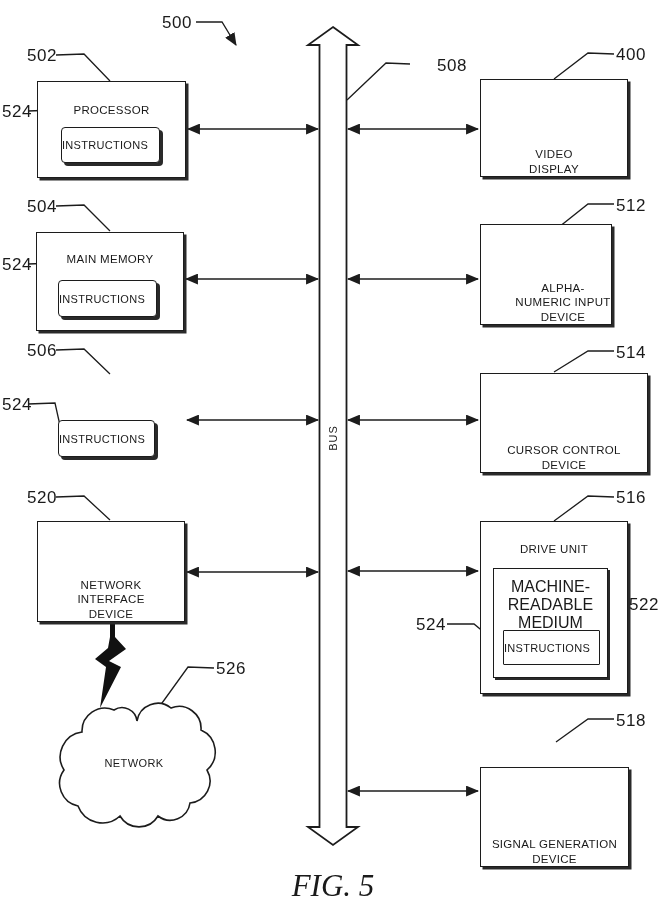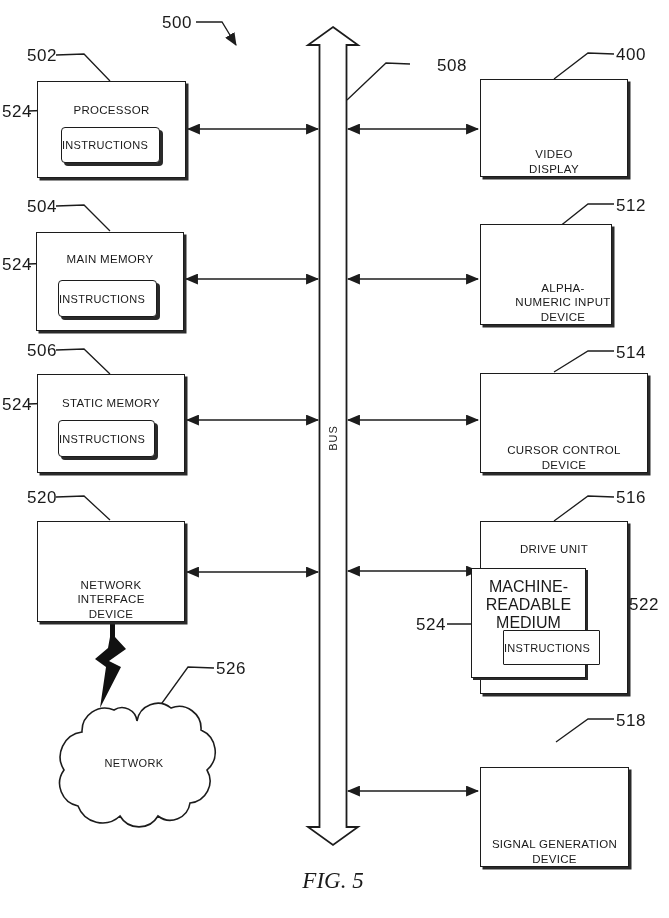--- a/index.html
+++ b/index.html
@@ -17,21 +17,21 @@
         font-size:11px;letter-spacing:.3px;}
   .iplain{box-shadow:none;border-radius:1px;}
   .mrm{position:absolute;border:1.6px solid #1c1c1c;background:#fff;box-sizing:border-box;
        box-shadow:2px 2px 0 #2a2a2a;text-align:center;}
   .ref{position:absolute;font-size:17px;letter-spacing:.5px;}
   #bus-label{position:absolute;left:333px;top:438px;transform:translate(-50%,-50%) rotate(-90deg);
              font-size:11px;letter-spacing:1px;}
   #network-label{position:absolute;left:134px;top:763px;transform:translate(-50%,-50%);
                  font-size:11px;letter-spacing:.4px;}
   #fig-caption{position:absolute;left:258px;top:868px;width:150px;text-align:center;
-               font-family:"Liberation Serif",serif;font-style:italic;font-size:23px;}
+               font-family:"Liberation Serif",serif;font-style:italic;font-size:31px;}
 </style>
 </head>
 <body>
 
 <div id="page">
 
   <svg id="wires" viewBox="0 0 669 918" xmlns="http://www.w3.org/2000/svg">
     <defs>
       <marker id="ah" viewBox="0 0 12 10" refX="11" refY="5" markerWidth="13" markerHeight="11" orient="auto-start-reverse" markerUnits="userSpaceOnUse">
         <path d="M0,0 L12,5 L0,10 Z" fill="#1c1c1c"></path>
@@ -84,23 +84,20 @@
     <span>INSTRUCTIONS</span>
   </div>
 
   <div class="box topalign" style="left:36px;top:232px;width:148px;height:99px;padding-top:19px;">
     <span class="title">MAIN MEMORY</span>
   </div>
   <div class="ibox" style="left:58px;top:280px;width:99px;height:37px;">
     <span>INSTRUCTIONS</span>
   </div>
 
-  <div class="box topalign" style="left:37px;top:374px;width:148px;height:99px;padding-top:21px;">
-    <span class="title">STATIC MEMORY</span>
-  </div>
   <div class="ibox" style="left:58px;top:420px;width:97px;height:37px;">
     <span>INSTRUCTIONS</span>
   </div>
 
   <div class="box center" style="left:37px;top:521px;width:148px;height:101px;">
     <span class="title">NETWORK
 INTERFACE
 DEVICE</span>
   </div>
 
@@ -115,21 +112,21 @@
   </div>
 
   <div class="box center" style="left:480px;top:373px;width:168px;height:100px;">
     <span class="title">CURSOR CONTROL
 DEVICE</span>
   </div>
 
   <div class="box topalign" style="left:480px;top:521px;width:148px;height:173px;padding-top:20px;">
     <span class="title">DRIVE UNIT</span>
   </div>
-  <div class="mrm topalign" style="left:471px;top:568px;width:115px;height:110px;padding-top:9px;">
+  <div class="mrm topalign" style="left:493px;top:568px;width:115px;height:110px;padding-top:9px;">
     <span class="title">MACHINE-
 READABLE
 MEDIUM</span>
   </div>
   <div class="ibox iplain" style="left:503px;top:630px;width:97px;height:35px;">
     <span>INSTRUCTIONS</span>
   </div>
 
   <div class="box center" style="left:480px;top:743px;width:149px;height:100px;margin-top:24px;">
     <span class="title">SIGNAL GENERATION

